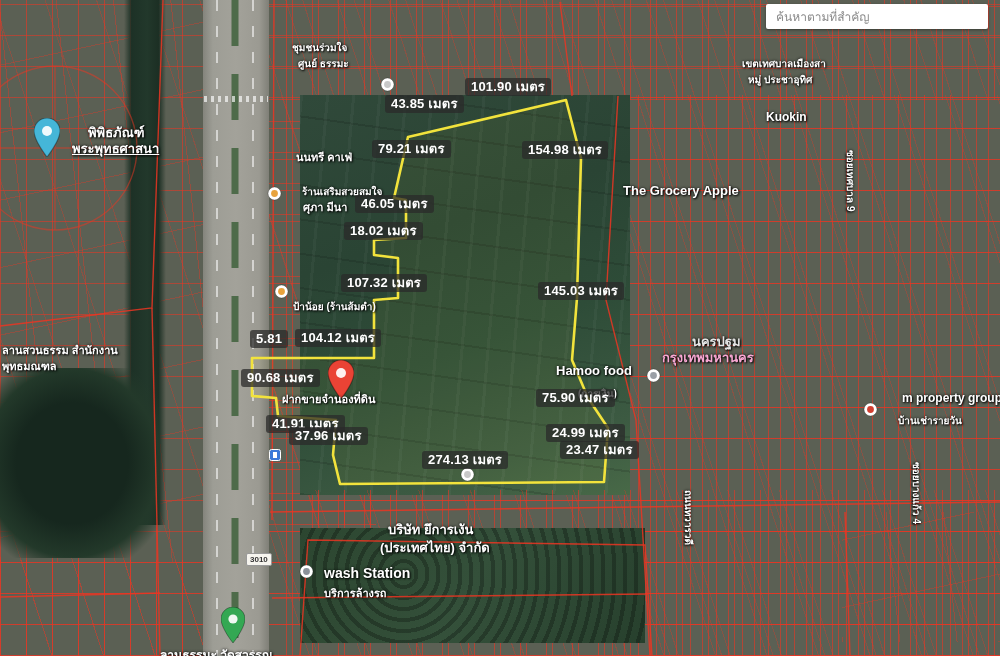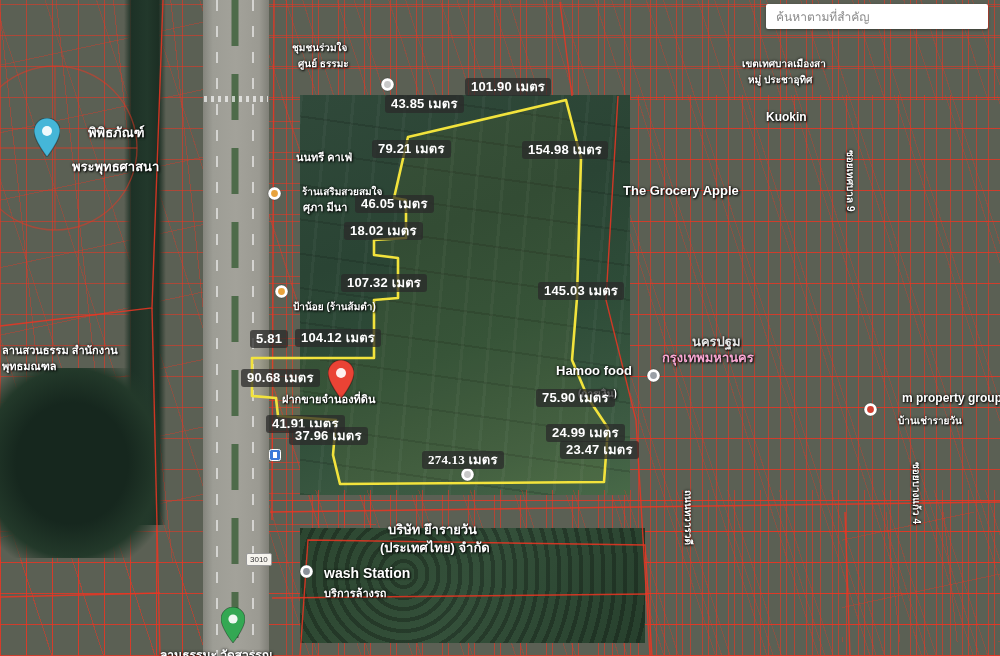--- a/index.html
+++ b/index.html
@@ -41,21 +41,21 @@
     repeating-linear-gradient(-12deg, rgba(236,53,34,.35) 0 1px, transparent 1px 66px);}
   svg.overlay{position:absolute;left:0;top:0;z-index:5;}
   
   .chip{position:absolute;z-index:8;background:rgba(42,42,42,.74);color:#fff;
     font-size:13px;font-weight:bold;line-height:16px;padding:1px 6px;border-radius:3px;
     white-space:nowrap;letter-spacing:.2px;}
   .plabel{position:absolute;z-index:7;color:#fff;font-weight:bold;white-space:nowrap;
     text-shadow:0 0 3px rgba(0,0,0,.95),1px 1px 2px rgba(0,0,0,.9);}
   .icon{position:absolute;z-index:6;}
   .badge{position:absolute;z-index:6;background:#f6f4ee;color:#333;font-size:8px;
-    font-weight:normal;padding:1px 3px;border-radius:2px;border:1px solid #999;}
+    font-weight:bold;padding:1px 3px;border-radius:2px;border:1px solid #999;}
   
   .searchbar{position:absolute;z-index:10;top:4px;right:12px;width:222px;height:25px;
     background:#fff;border-radius:2px;box-shadow:0 1px 3px rgba(0,0,0,.4);display:flex;align-items:center;}
   .searchbar input{border:0;outline:0;width:100%;height:100%;background:transparent;
     font-size:12px;padding:5px 10px;font-family:"Liberation Sans",sans-serif;color:#444;}
   .searchbar input::placeholder{color:#8a8a8a;}
 </style>
 </head>
 <body>
 
@@ -142,40 +142,40 @@
           <circle cx="7.5" cy="7.5" r="3.4" fill="#c8c8c8"></circle>
         </svg></div>
       <div class="icon" style="left: 269px; top: 447px;"><svg width="12" height="12" viewBox="0 0 12 12">
           <rect x="0.5" y="0.5" width="11" height="11" rx="2" fill="#3a78d8" stroke="#fff"></rect>
           <rect x="4" y="3" width="4" height="6" fill="#fff"></rect>
         </svg></div>
       <div class="badge" style="left: 246px; top: 553px;">3010</div>
     </div>
   <div id="label-layer" class="layer" style="left:0;top:0;width:1000px;height:656px;z-index:7;">
       <div class="plabel" style="left: 88px; top: 122px; font-size: 13px;">พิพิธภัณฑ์</div>
-      <div class="plabel" style="left: 72px; top: 156px; font-size: 13px;">พระพุทธศาสนา</div>
+      <div class="plabel" style="left: 72px; top: 138px; font-size: 13px; text-decoration: underline;">พระพุทธศาสนา</div>
       <div class="plabel" style="left: 2px; top: 341px; font-size: 11px;">ลานสวนธรรม สำนักงาน</div>
       <div class="plabel" style="left: 2px; top: 357px; font-size: 11px;">พุทธมณฑล</div>
       <div class="plabel" style="left: 292px; top: 40px; font-size: 10px;">ชุมชนร่วมใจ</div>
       <div class="plabel" style="left: 298px; top: 56px; font-size: 10px;">ศูนย์ ธรรมะ</div>
       <div class="plabel" style="left: 296px; top: 148px; font-size: 11px;">นนทรี คาเฟ่</div>
       <div class="plabel" style="left: 302px; top: 184px; font-size: 10px;">ร้านเสริมสวยสมใจ</div>
       <div class="plabel" style="left: 303px; top: 198px; font-size: 11px;">ศุภา มีนา</div>
       <div class="plabel" style="left: 293px; top: 299px; font-size: 10px;">ป้าน้อย (ร้านส้มตำ)</div>
       <div class="plabel" style="left: 623px; top: 183px; font-size: 13px;">The Grocery Apple</div>
       <div class="plabel" style="left: 766px; top: 110px; font-size: 12px;">Kuokin</div>
       <div class="plabel" style="left: 556px; top: 363px; font-size: 13px;">Hamoo food</div>
       <div class="plabel" style="left: 578px; top: 371px; font-size: 10px; margin-top: 15px;">(การเงิน)</div>
       <div class="plabel" style="left: 692px; top: 331px; font-size: 13px; color: rgb(230, 230, 230);">นครปฐม</div>
       <div class="plabel" style="left: 662px; top: 347px; font-size: 13px; color: #f9a8d4;">กรุงเทพมหานคร</div>
       <div class="plabel" style="left: 866px; top: 391px; font-size: 12px; padding-left: 36px;">m property groups</div>
       <div class="plabel" style="left: 898px; top: 413px; font-size: 10px;">บ้านเช่ารายวัน</div>
       <div class="plabel" style="left: 324px; top: 565px; font-size: 14px;">wash Station</div>
       <div class="plabel" style="left: 324px; top: 584px; font-size: 11px;">บริการล้างรถ</div>
-      <div class="plabel" style="left: 388px; top: 519px; font-size: 13px;">บริษัท ยึารายวัน</div>
+      <div class="plabel" style="left: 388px; top: 519px; font-size: 13px;">บริษัท ยึการเงัน</div>
       <div class="plabel" style="left: 380px; top: 537px; font-size: 13px;">(ประเทศไทย) จำกัด</div>
       <div class="plabel" style="left: 282px; top: 390px; font-size: 11px;">ฝากขายจำนองที่ดิน</div>
       <div class="plabel" style="left: 742px; top: 56px; font-size: 10px;">เขตเทศบาลเมืองสา</div>
       <div class="plabel" style="left: 748px; top: 72px; font-size: 10px;">หมู่ ประชาอุทิศ</div>
       <div class="plabel" style="left: 160px; top: 645px; font-size: 12px;">ลานธรรมะ วัดสุวรรณ</div>
       <div class="plabel" style="left: 696px; top: 490px; font-size: 10px; transform: rotate(90deg); transform-origin: 0px 0px;">ถนนทวารวดี</div>
       <div class="plabel" style="left: 924px; top: 462px; font-size: 10px; transform: rotate(90deg); transform-origin: 0px 0px;">ซอยบางแก้ว 4</div>
       <div class="plabel" style="left: 858px; top: 150px; font-size: 10px; transform: rotate(90deg); transform-origin: 0px 0px;">ซอยเทศบาล 9</div>
     </div>
   <div id="chip-layer" class="layer" style="left:0;top:0;width:828px;height:656px;z-index:8;padding-left:12px;">
@@ -188,19 +188,19 @@
       <div class="chip" style="left: 341px; top: 274px;">107.32 เมตร</div>
       <div class="chip" style="left: 538px; top: 282px;">145.03 เมตร</div>
       <div class="chip" style="left: 250px; top: 330px;">5.81</div>
       <div class="chip" style="left: 295px; top: 329px;">104.12 เมตร</div>
       <div class="chip" style="left: 241px; top: 369px;">90.68 เมตร</div>
       <div class="chip" style="left: 266px; top: 415px;">41.91 เมตร</div>
       <div class="chip" style="left: 289px; top: 427px;">37.96 เมตร</div>
       <div class="chip" style="left: 536px; top: 389px;">75.90 เมตร</div>
       <div class="chip" style="left: 546px; top: 424px;">24.99 เมตร</div>
       <div class="chip" style="left: 560px; top: 441px;">23.47 เมตร</div>
-      <div class="chip" style="left: 422px; top: 451px; font-family: Liberation Serif, serif;">274.13 เมตร</div>
+      <div class="chip" style="left: 422px; top: 451px;">274.13 เมตร</div>
     </div>
 
   <div class="searchbar">
     <input type="text" placeholder="ค้นหาตามที่สำคัญ" style="">
   </div>
 </div>
 
 </body></html>

